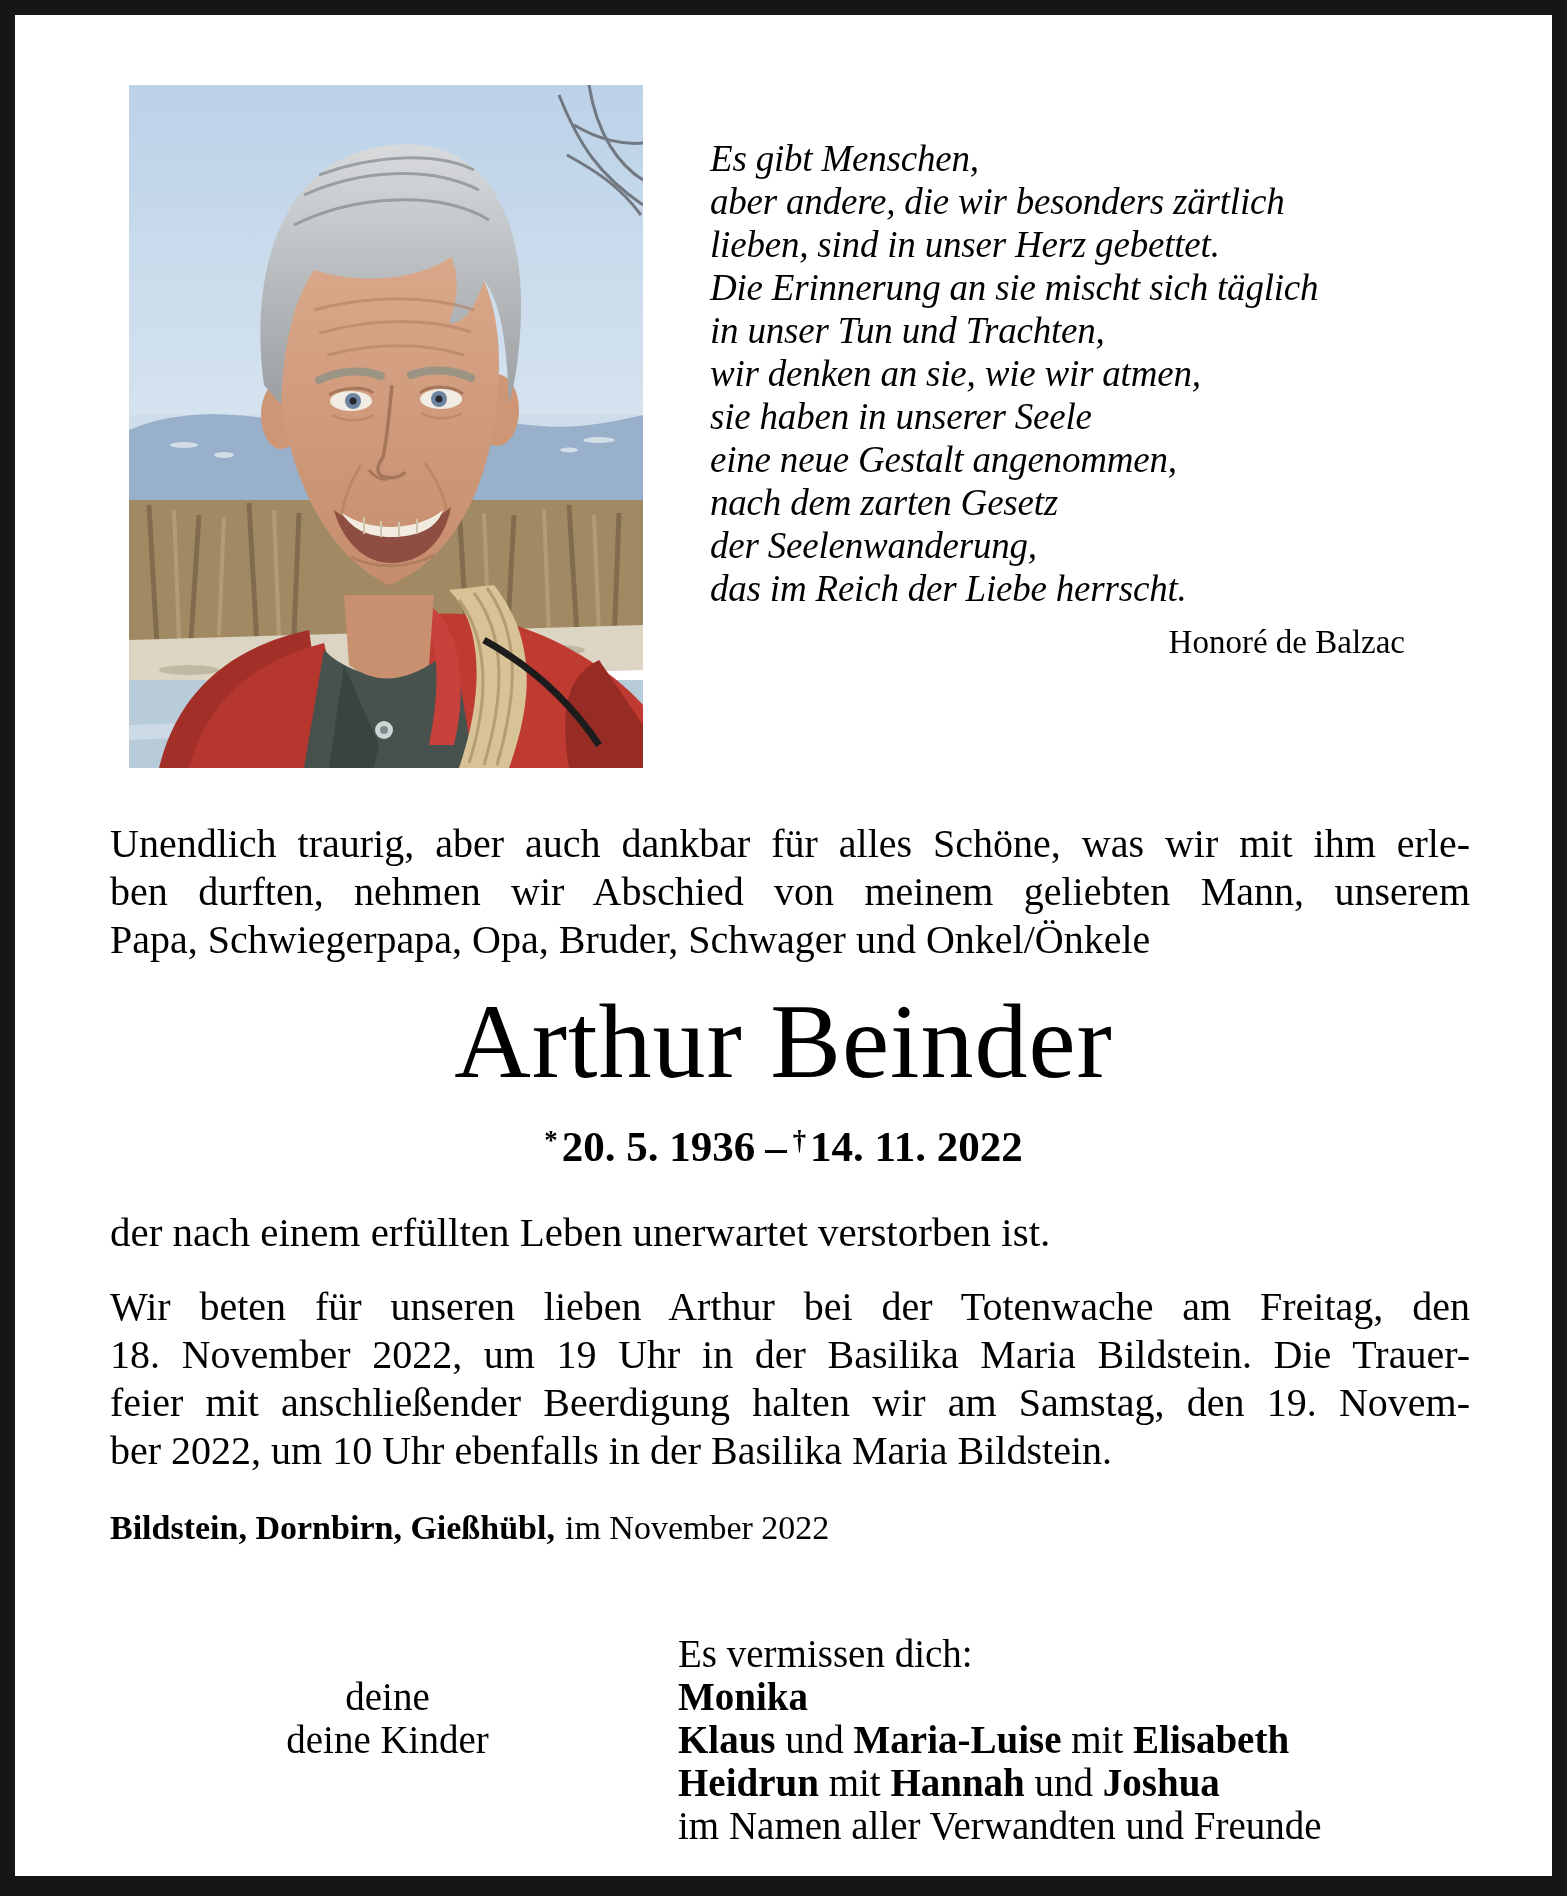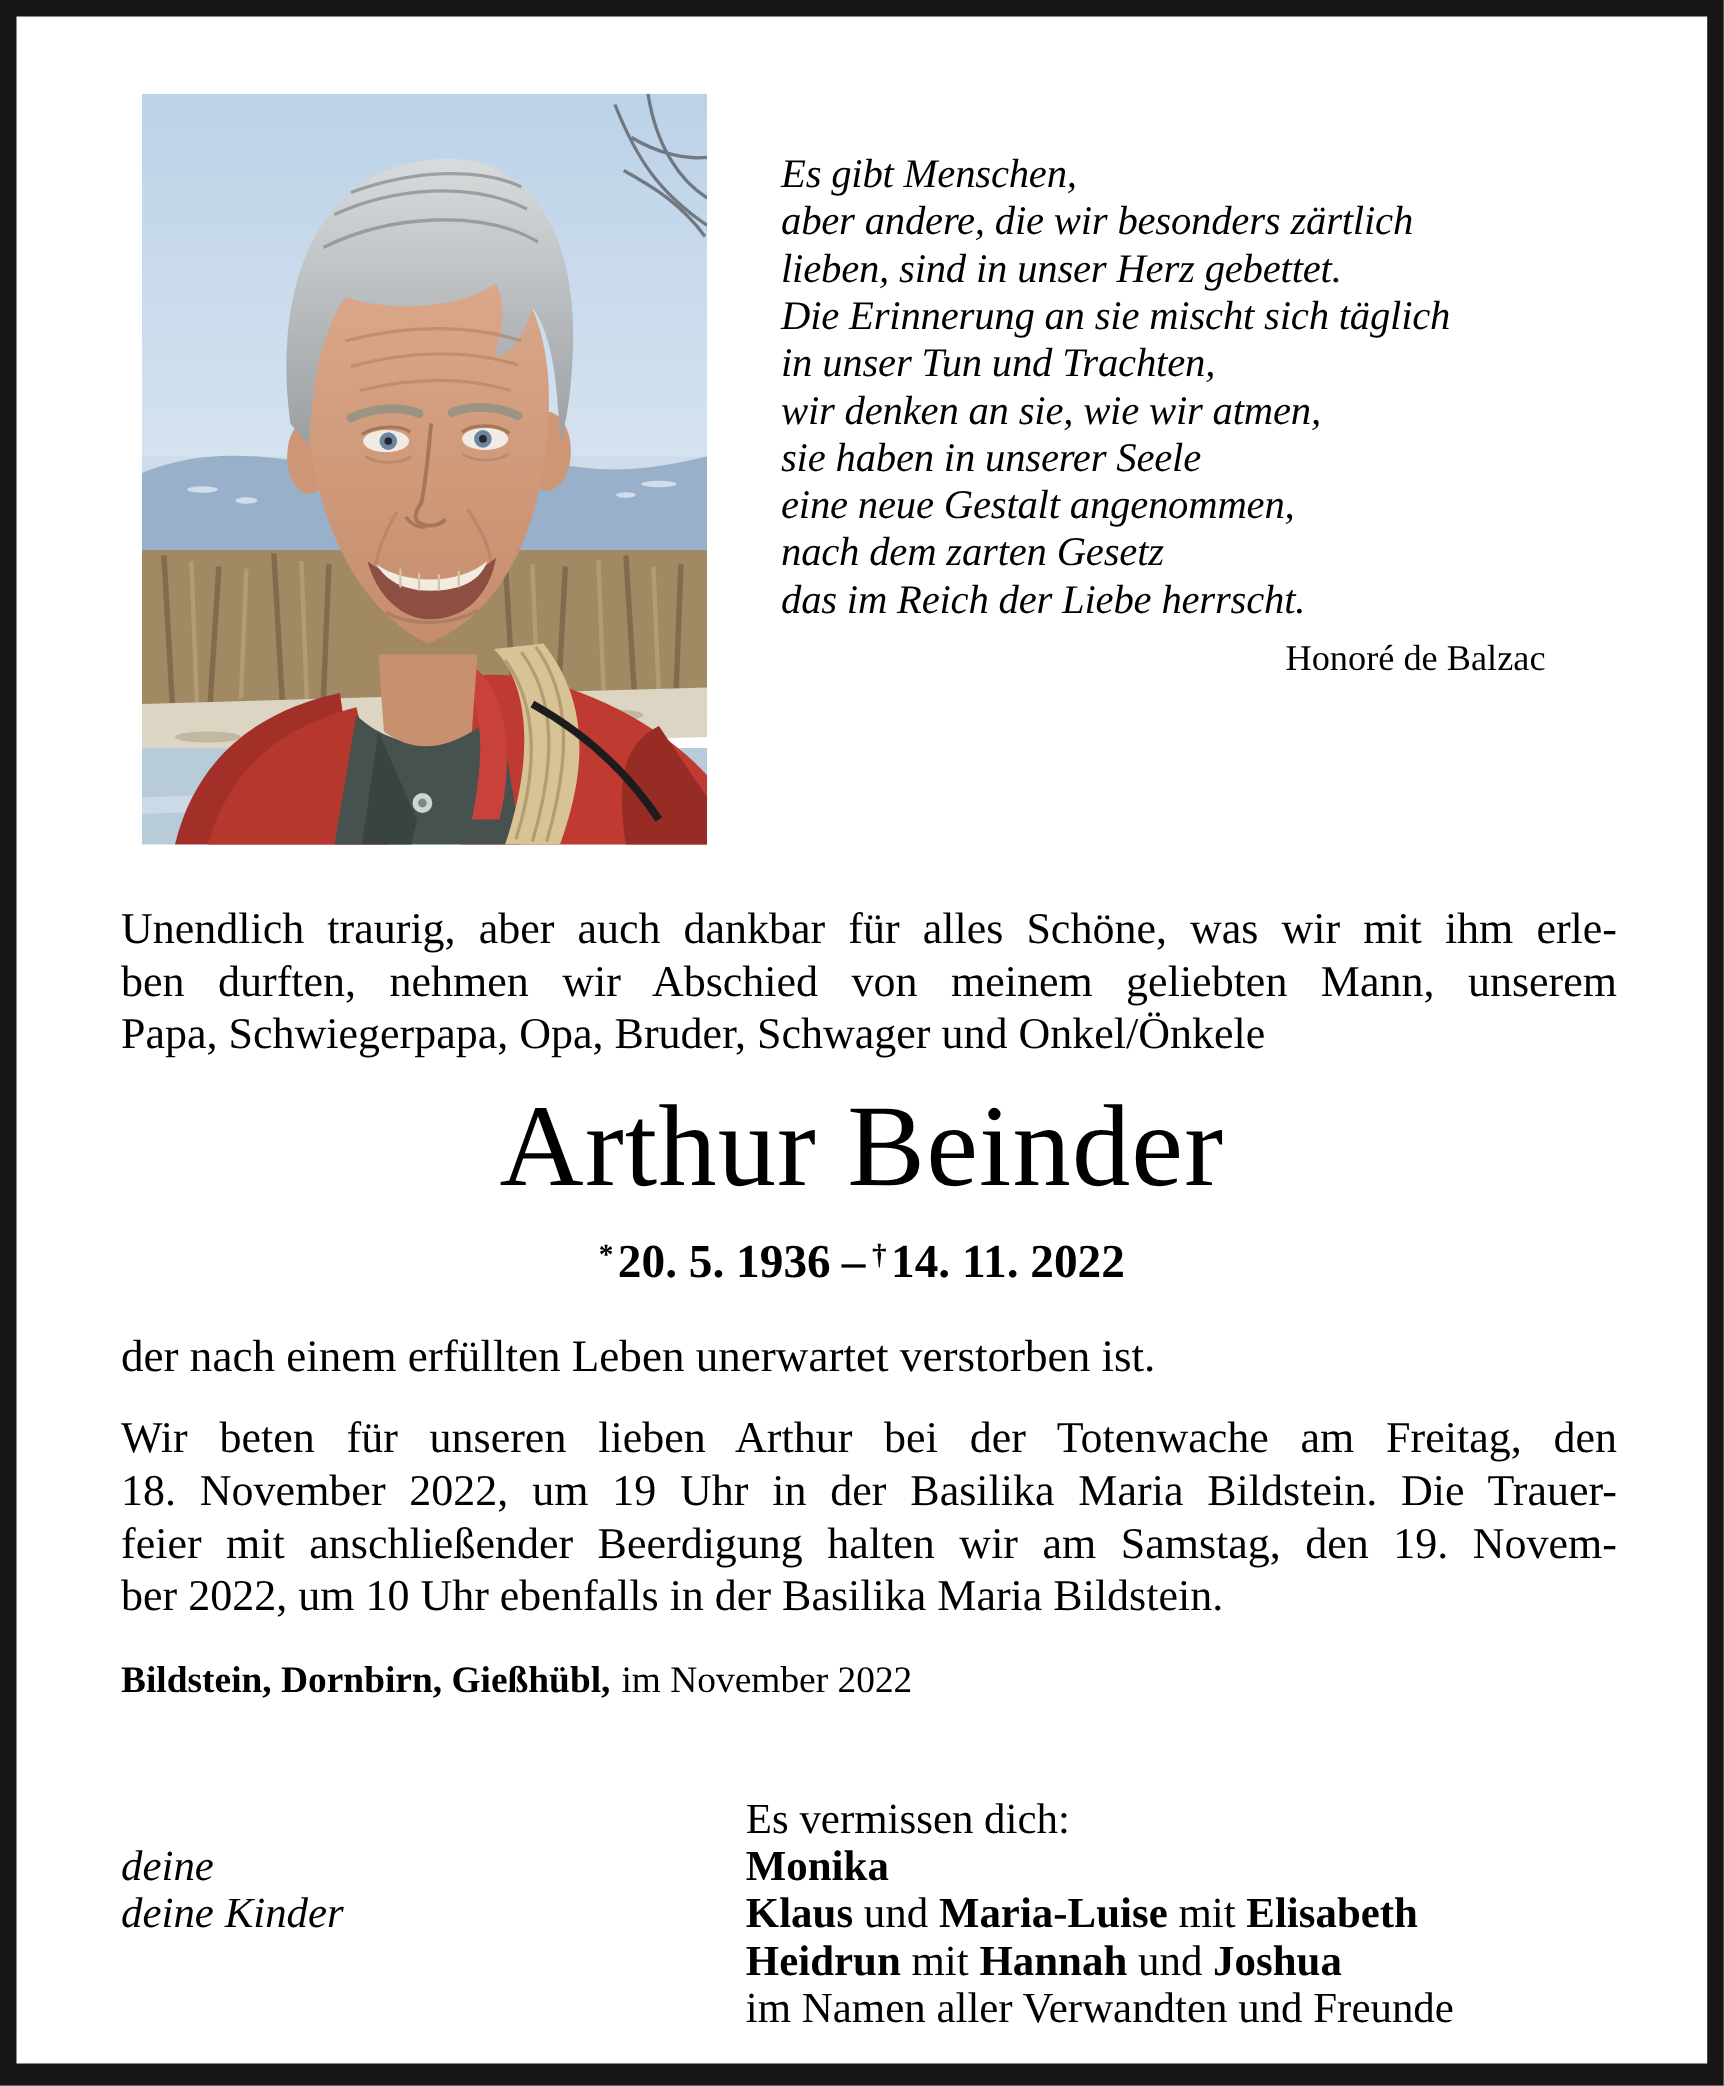--- a/index.html
+++ b/index.html
@@ -60,21 +60,21 @@
     margin-right:4px;
   }
   .dates .dash{margin:0 6px 0 10px;}
   
   .cities{left:95px;top:1488px;font-size:34px;line-height:50px;}
   .cities b{font-weight:700;}
   .cities span{margin-left:10px;}
   
   .closing{left:95px;top:1617px;width:1370px;}
   .close-row{display:flex;font-size:39px;line-height:43px;}
-  .close-row .prefix{width:555px;text-align:left;flex:0 0 555px;font-style:italic;}
+  .close-row .prefix{width:555px;text-align:center;flex:0 0 555px;}
   .close-row .names{margin-left:13px;white-space:nowrap;}
   .close-row .names b{font-weight:700;}
 </style>
 </head>
 <body>
 
 <div class="frame">
 
   <div class="abs photo">
     <svg viewBox="0 0 514 683" preserveAspectRatio="none">
@@ -224,20 +224,21 @@
     <div id="poem-lines">
         <div class="poem-line">Es gibt Menschen,</div>
         <div class="poem-line">aber andere, die wir besonders zärtlich</div>
         <div class="poem-line">lieben, sind in unser Herz gebettet.</div>
         <div class="poem-line">Die Erinnerung an sie mischt sich täglich</div>
         <div class="poem-line">in unser Tun und Trachten,</div>
         <div class="poem-line">wir denken an sie, wie wir atmen,</div>
         <div class="poem-line">sie haben in unserer Seele</div>
         <div class="poem-line">eine neue Gestalt angenommen,</div>
         <div class="poem-line">nach dem zarten Gesetz</div>
+        <div class="poem-line">der Seelenwanderung,</div>
         <div class="poem-line">das im Reich der Liebe herrscht.</div>
       </div>
     <div class="attribution">Honoré de Balzac</div>
   </div>
 
   <div class="abs bodyblock intro" id="intro-lines">
       <div class="body-line just">Unendlich traurig, aber auch dankbar für alles Schöne, was wir mit ihm erle-</div>
       <div class="body-line just">ben durften, nehmen wir Abschied von meinem geliebten Mann, unserem</div>
       <div class="body-line">Papa, Schwiegerpapa, Opa, Bruder, Schwager und Onkel/Önkele</div>
     </div>

